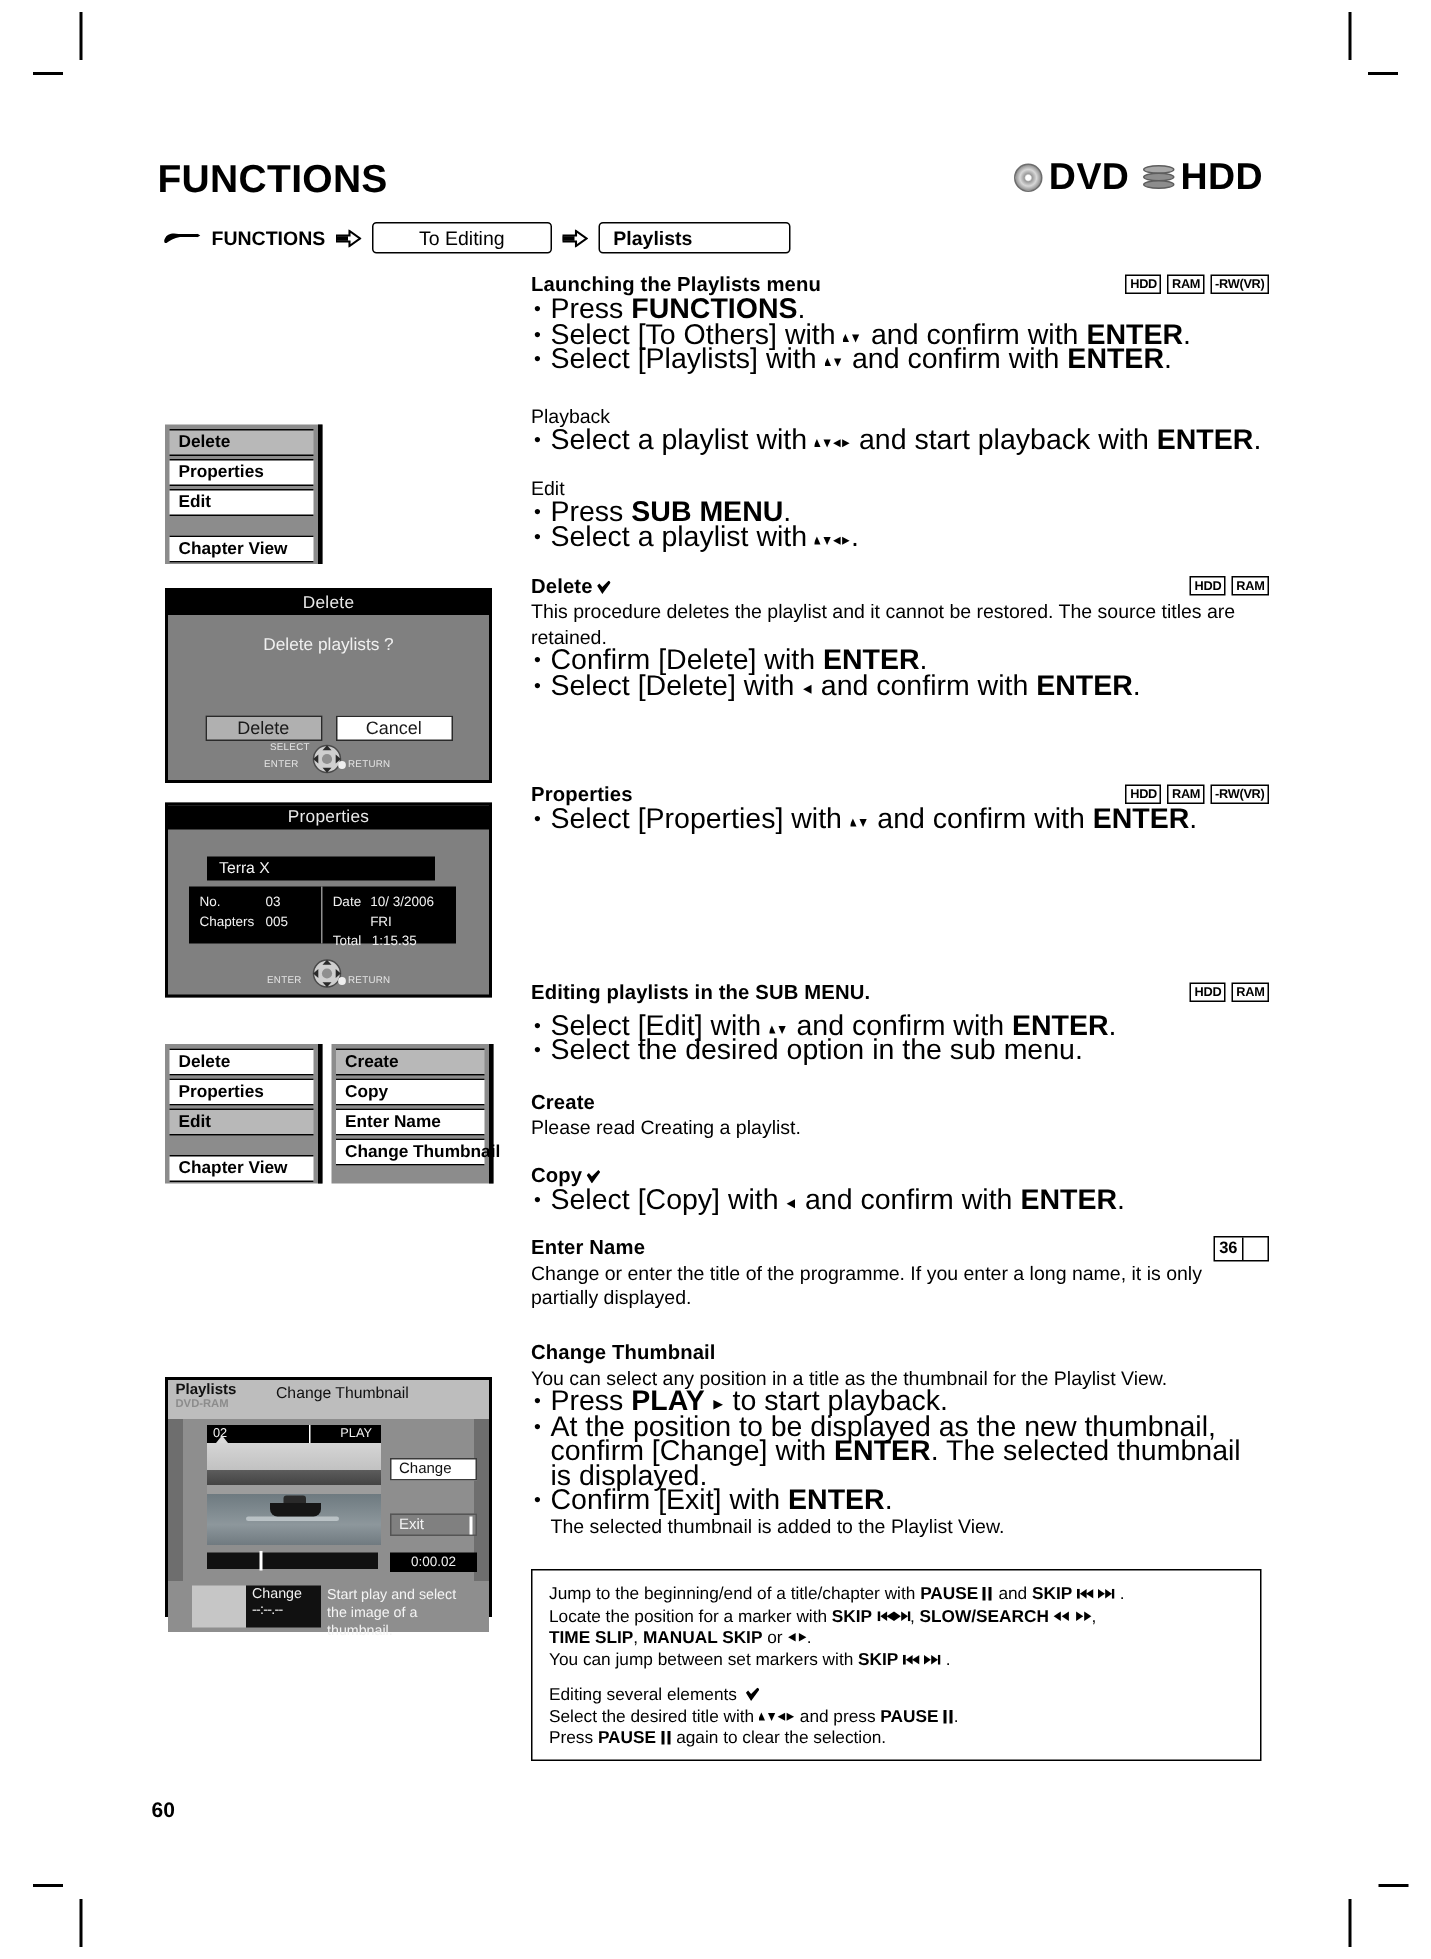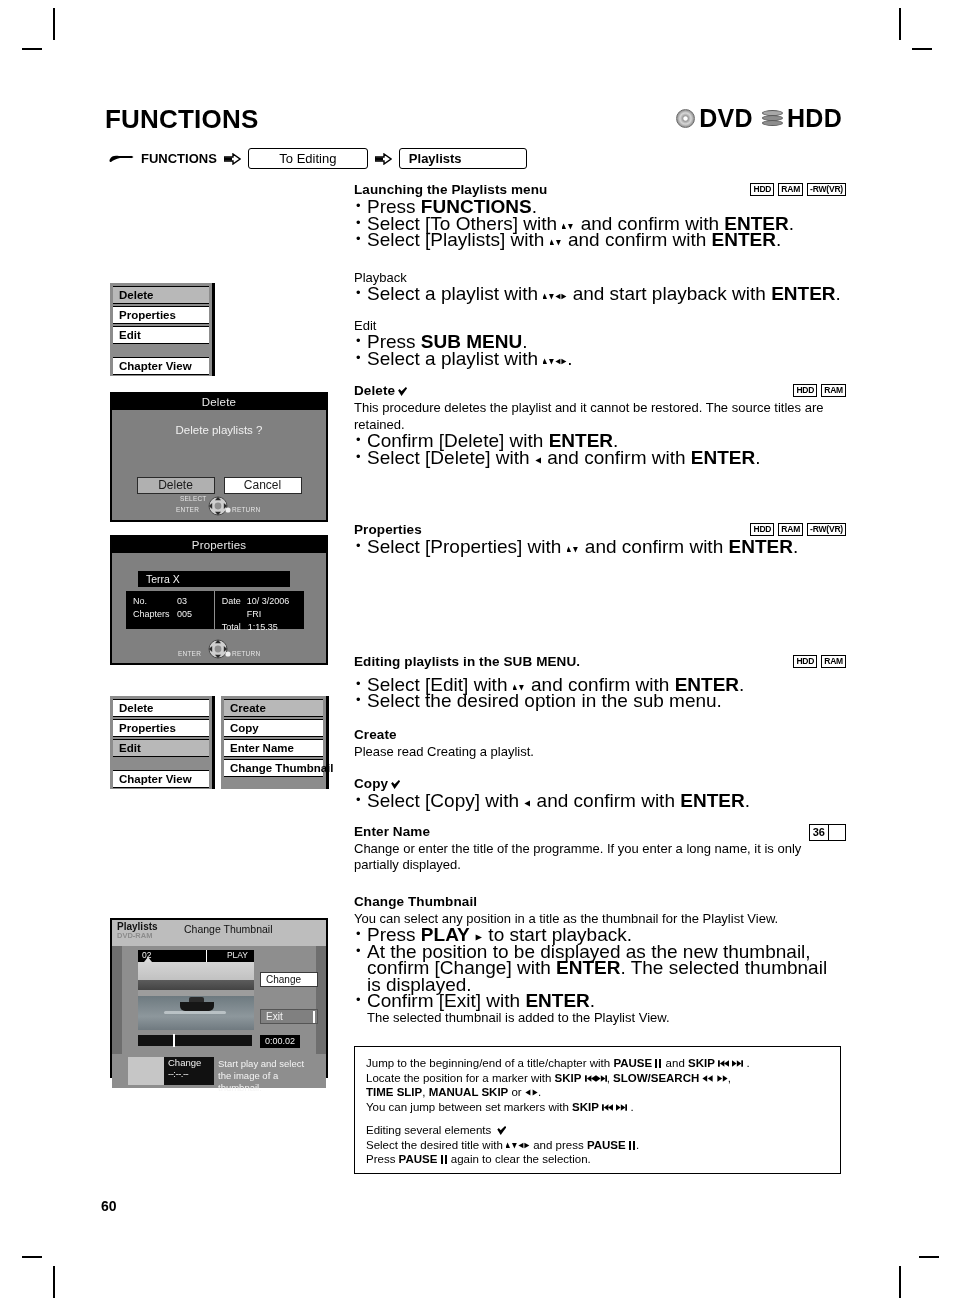--- a/index.html
+++ b/index.html
@@ -199,21 +199,21 @@
   .wake { position:absolute; left:26px; top:61px; width:62px; height:3px; background:#cfd6d9; opacity:.7; border-radius:2px;}
   .btn-change, .btn-exit {
     position: absolute; background: #fff; color: #111;
     font-size: 10px; line-height: 14px; padding-left: 5px;
     border: 1px solid #3a3a3a;
   }
   .btn-change { left: 148px; top: 26px; width: 58px; height: 15px; }
   .btn-exit { left: 148px; top: 63px; width: 58px; height: 15px; background: #808080; color: #f3f3f3; border-color:#555; }
   .btn-exit::after { content:""; position:absolute; right:2px; top:1px; width:2px; height:12px; background:#fff; }
   .timecode {
-    position: absolute; left: 148px; top: 89px; width: 40px; height: 13px;
+    position: absolute; left: 148px; top: 89px; width: 58px; height: 13px;
     background: #000; color: #eee; font-size: 9px; line-height: 13px; text-align: center;
   }
   .seekbar {
     position: absolute; left: 26px; top: 89px; width: 114px; height: 11px; background: #111;
   }
   .seek-pos { position: absolute; left: 35px; top: -1px; width: 2px; height: 13px; background: #fff; }
   .seek-tri { position: absolute; left: 32px; top: 11px; width: 0; height: 0;
               border-left: 4px solid transparent; border-right: 4px solid transparent; border-bottom: 5px solid #d9d9d9;}
   .ct-foot { position: relative; height: 34px; background: #8e8e8e; }
   .ct-foot .thumb { position: absolute; left: 16px; top: 3px; width: 36px; height: 28px; background: #c6c6c6; }

